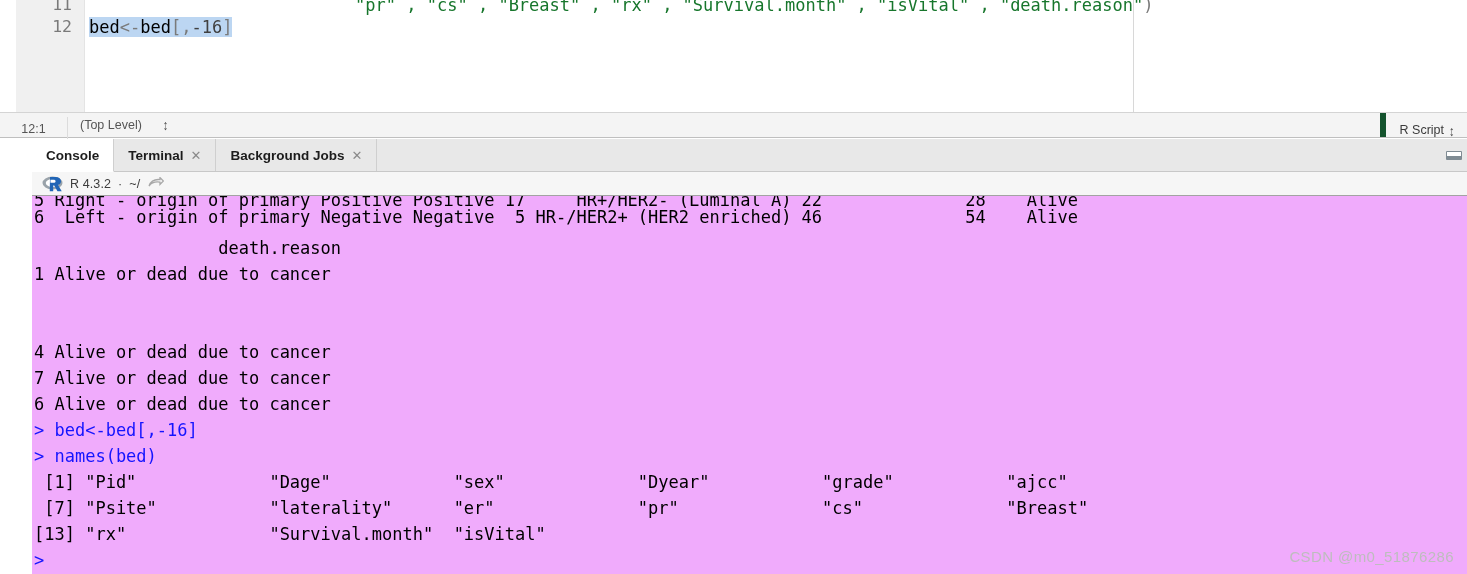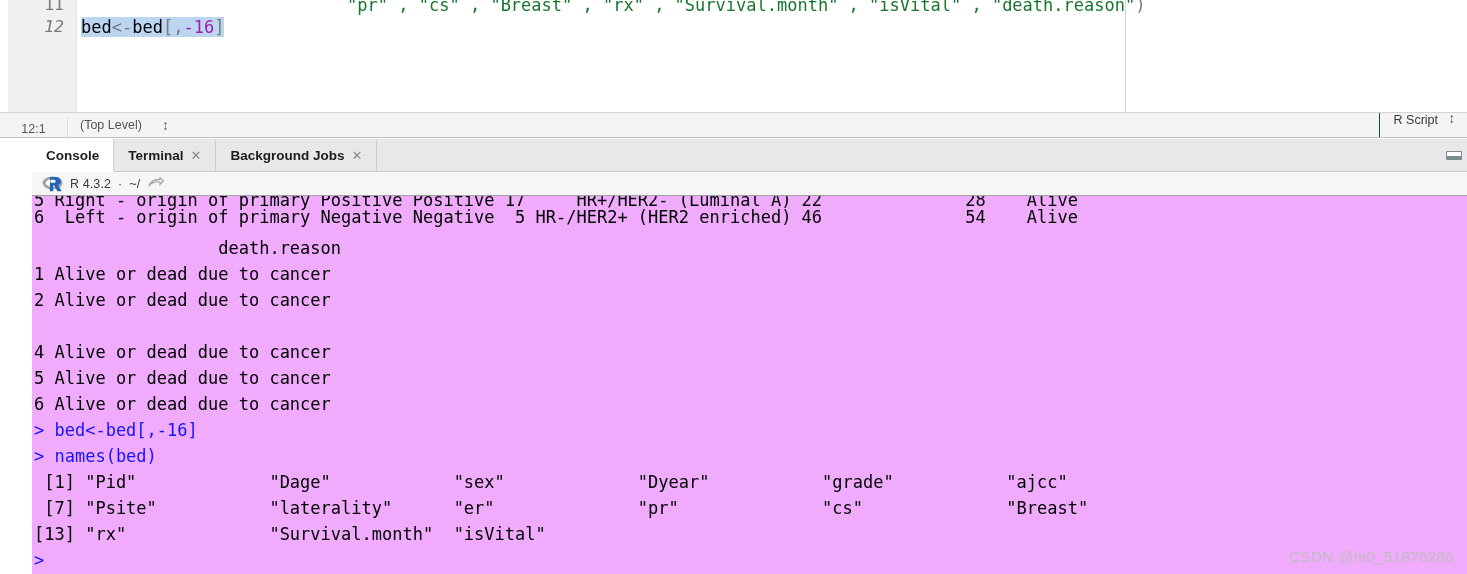--- a/index.html
+++ b/index.html
@@ -17,21 +17,21 @@
   .app {
     position: relative;
     width: 1467px;
     height: 574px;
     background: #ffffff;
   }
 
   
   .editor-pane {
     position: absolute;
-    left: 8px; top: 0;
+    left: 16px; top: 0;
     width: 1278px;
     height: 112px;
     background: #ffffff;
     overflow: hidden;
   }
   .editor-gutter {
     position: absolute;
     left: 0; top: 0;
     width: 68px;
     height: 112px;
@@ -70,21 +70,21 @@
   .margin-guide {
     position: absolute;
     left: 1117px;
     top: 0;
     width: 1px;
     height: 112px;
     background: #d8d8d8;
   }
   .sel { background: #bcd6f2; }
   .tok-str { color: #17762c; }
-  .tok-num { color: #a21caf; }
+  .tok-num { color: #404040; }
   .tok-op  { color: #7a7a7a; }
   .tok-plain { color: #000000; }
 
   
   .editor-status {
     position: absolute;
     left: 0; top: 112px;
     width: 1467px;
     height: 26px;
     background: #f4f4f4;
@@ -113,23 +113,23 @@
     padding-left: 12px;
     display: flex;
     align-items: center;
     gap: 21px;
     color: #555;
   }
   .es-right {
     margin-left: auto;
     padding-right: 10px;
     display: flex;
-    align-items: flex-start;
-    gap: 11px;
-    border-left: 1px solid #14532d;
+    align-items: flex-end;
+    gap: 5px;
+    border-left: 6px solid #14532d;
     height: 100%;
     padding-left: 14px;
     box-sizing: border-box;
     color: #3a3a3a;
   }
   .spin {
     display: inline-block;
     width: 8px;
     line-height: 1;
     font-size: 11px;
@@ -306,21 +306,21 @@
   }
 </style>
 </head>
 <body>
 
 <div class="app">
 
   <div class="editor-pane">
     <div class="editor-gutter">
       <div class="gutter-num" style="top:-8px;">11</div>
-      <div class="gutter-num" style="top:14px;font-style:italic;">12</div>
+      <div class="gutter-num" style="top:14px;">12</div>
     </div>
 
     <div class="editor-code">
       
       <div class="code-line" style="top:-8px;"><span class="tok-str">                          "pr" , "cs" , "Breast" , "rx" , "Survival.month" , "isVital" , "death.reason"</span><span class="tok-op">)</span></div>
 
       
       <div class="code-line" style="top:14px;"><span class="sel"><span class="tok-plain">bed</span><span class="tok-op">&lt;-</span><span class="tok-plain">bed</span><span class="tok-op">[,</span><span class="tok-num">-16</span><span class="tok-op">]</span></span></div>
     </div>
 
@@ -384,23 +384,22 @@
           <path d="M5.4 12.6 L7.3 14.5" stroke="#9aa3aa" stroke-width="1" fill="none"></path>
         </svg>
       </span>
     </div>
 
     <div class="console-out">
       <div class="cline" style="top:-9px;">5 Right - origin of primary Positive Positive 17     HR+/HER2- (Luminal A) 22              28    Alive</div>
       <div class="cline" style="top:8px;">6  Left - origin of primary Negative Negative  5 HR-/HER2+ (HER2 enriched) 46              54    Alive</div>
       <div class="cline" style="top:39px;">                  death.reason</div>
       <div class="cline" style="top:65px;">1 Alive or dead due to cancer</div>
-      <div class="cline" style="top:91px;">2 Alive or dead due to cancer</div>
       <div class="cline" style="top:143px;">4 Alive or dead due to cancer</div>
-      <div class="cline" style="top:169px;">5 Alive or dead due to cancer</div>
+      <div class="cline" style="top:169px;">7 Alive or dead due to cancer</div>
       <div class="cline" style="top:195px;">6 Alive or dead due to cancer</div>
       <div class="cline cmd" style="top:221px;">&gt; bed&lt;-bed[,-16]</div>
       <div class="cline cmd" style="top:247px;">&gt; names(bed)</div>
       <div class="cline" style="top:273px;"> [1] "Pid"             "Dage"            "sex"             "Dyear"           "grade"           "ajcc"</div>
       <div class="cline" style="top:299px;"> [7] "Psite"           "laterality"      "er"              "pr"              "cs"              "Breast"</div>
       <div class="cline" style="top:325px;">[13] "rx"              "Survival.month"  "isVital"</div>
       <div class="cline cmd" style="top:351px;">&gt;</div>
     </div>
 
     <div class="cscroll">

